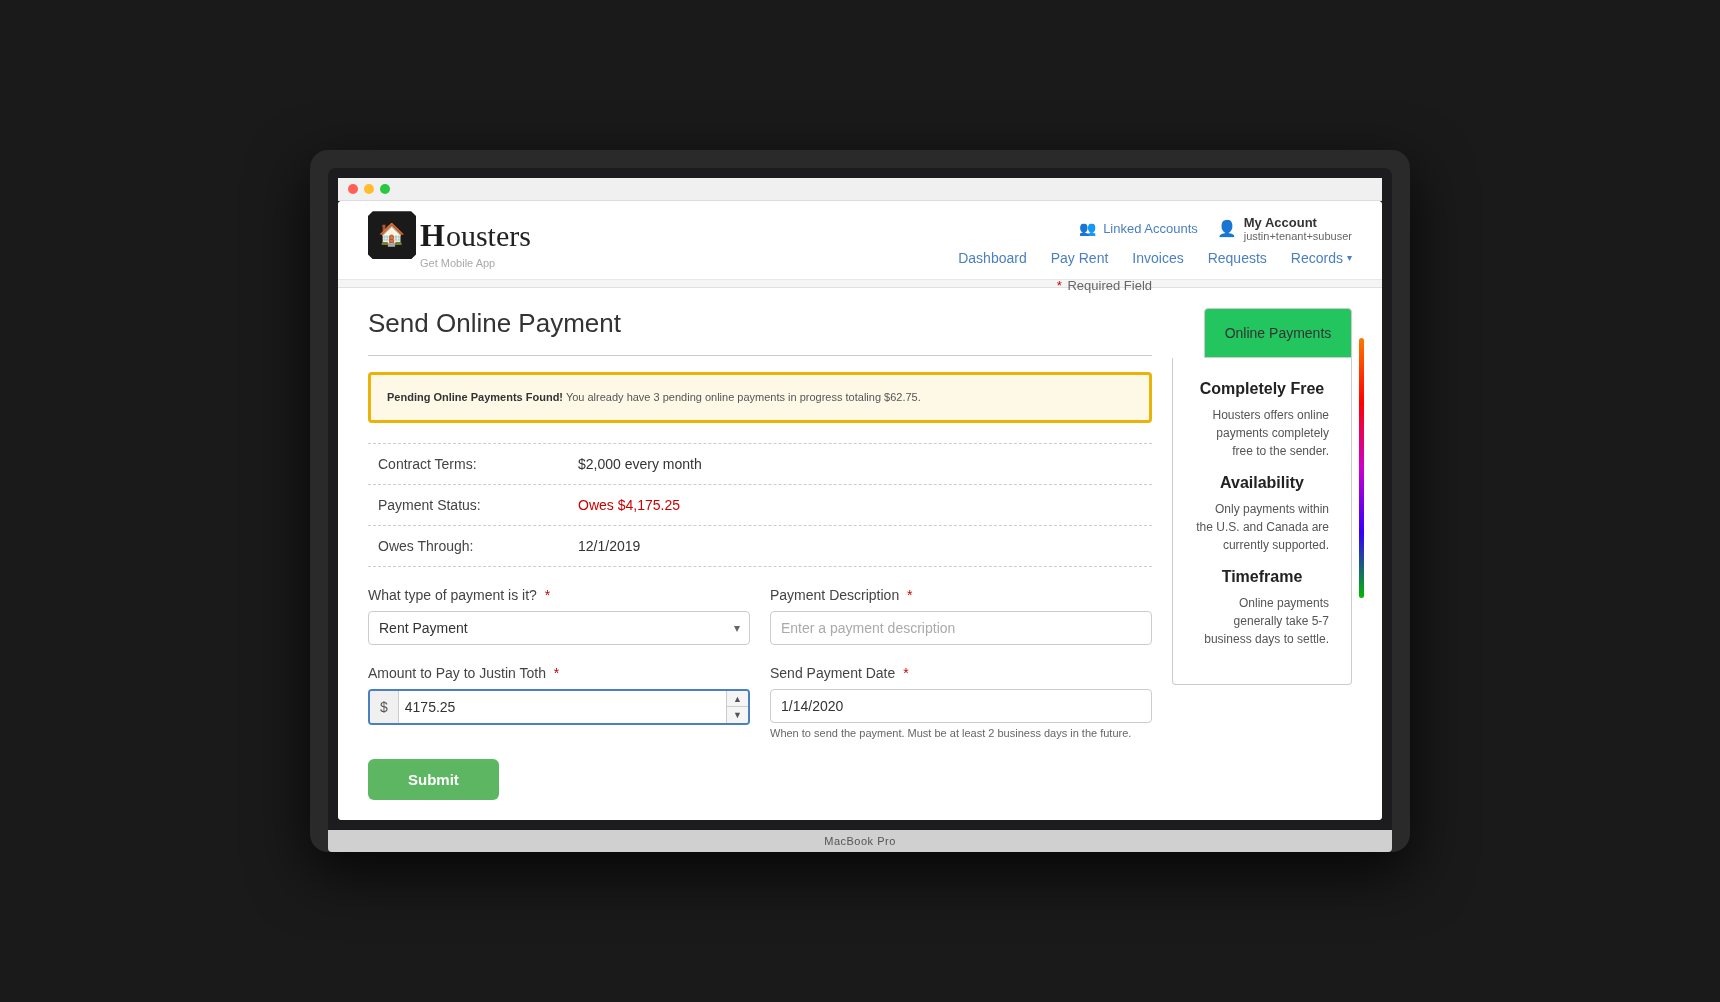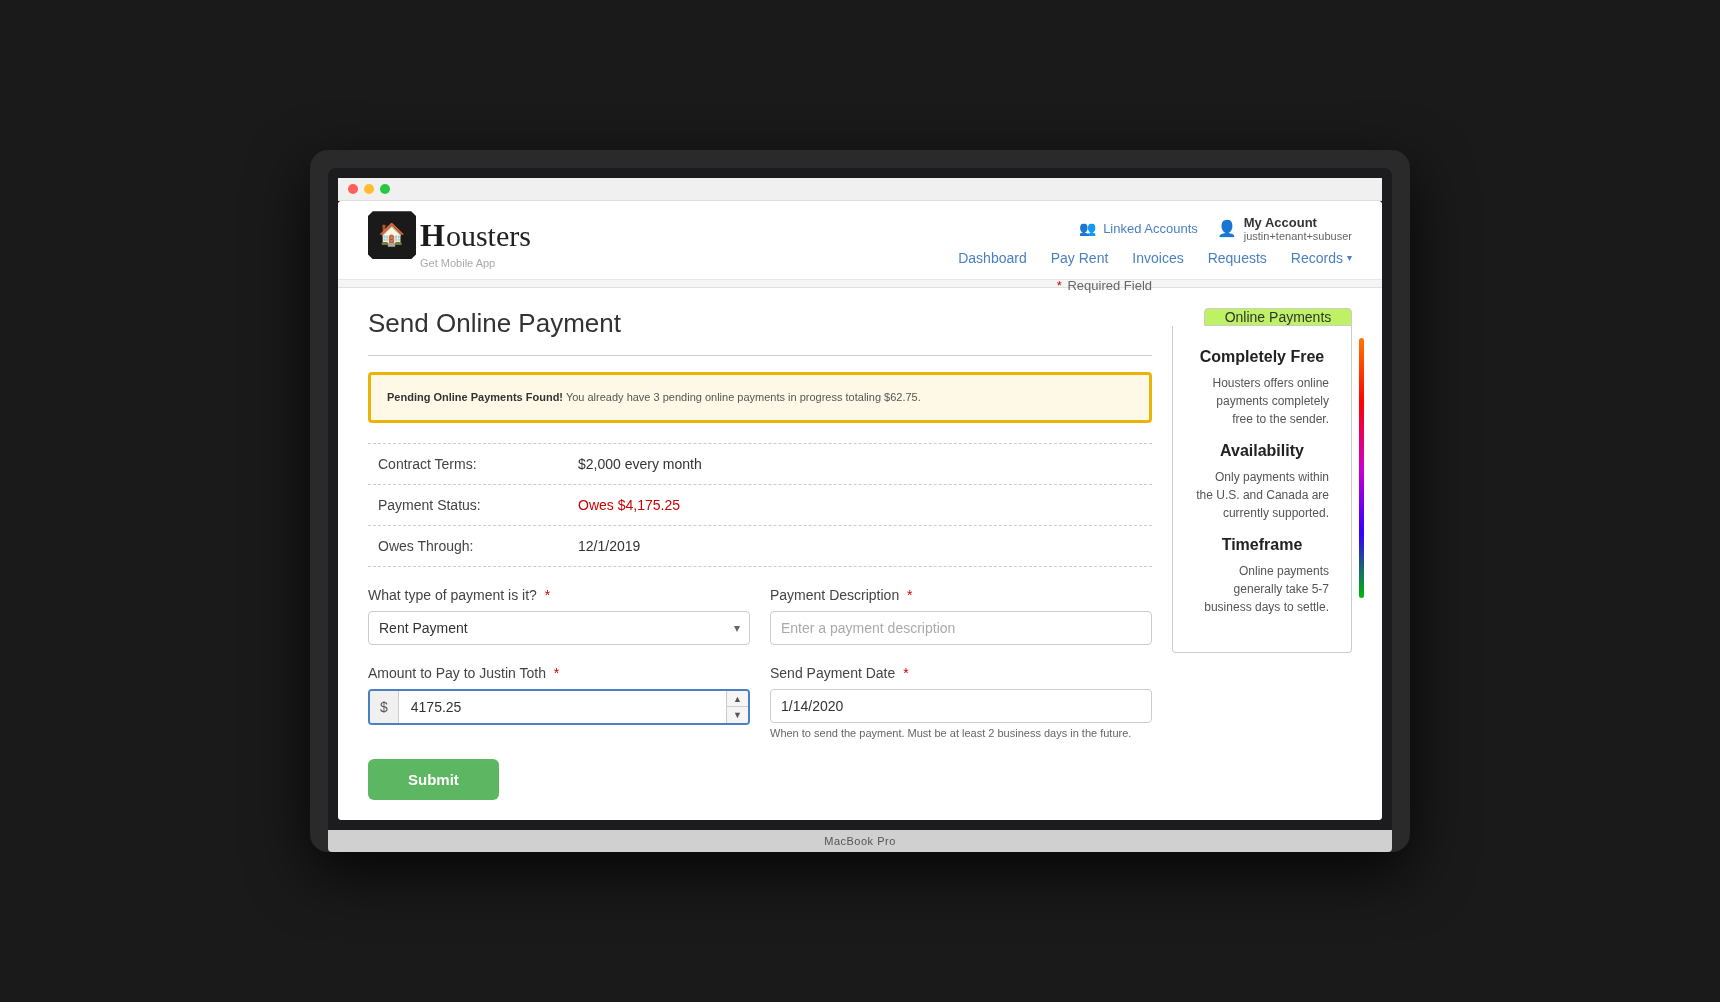--- a/index.html
+++ b/index.html
@@ -366,21 +366,21 @@
       border-right: 1px solid #ccc;
       padding: 8px 10px;
       font-size: 14px;
       color: #555;
       display: flex;
       align-items: center;
     }
 
     .amount-input {
       flex: 1;
-      padding: 8px 12px;
+      padding: 8px 6px;
       font-size: 14px;
       border: none;
       outline: none;
       color: #333;
     }
 
     .spinner-buttons {
       display: flex;
       flex-direction: column;
       border-left: 1px solid #ccc;
@@ -413,23 +413,23 @@
       margin-top: 4px;
     }
 
     
     .sidebar {
       width: 180px;
       flex-shrink: 0;
     }
 
     .sidebar-header {
-      background: #bef264;
+      background: #22c55e;
       text-align: center;
-      padding: 0;
+      padding: 16px;
       font-size: 14px;
       color: #333;
       border: 1px solid #ccc;
       border-radius: 4px 4px 0 0;
       margin-bottom: 0;
       margin-left: 32px;
     }
 
     .sidebar-content {
       border: 1px solid #ccc;

